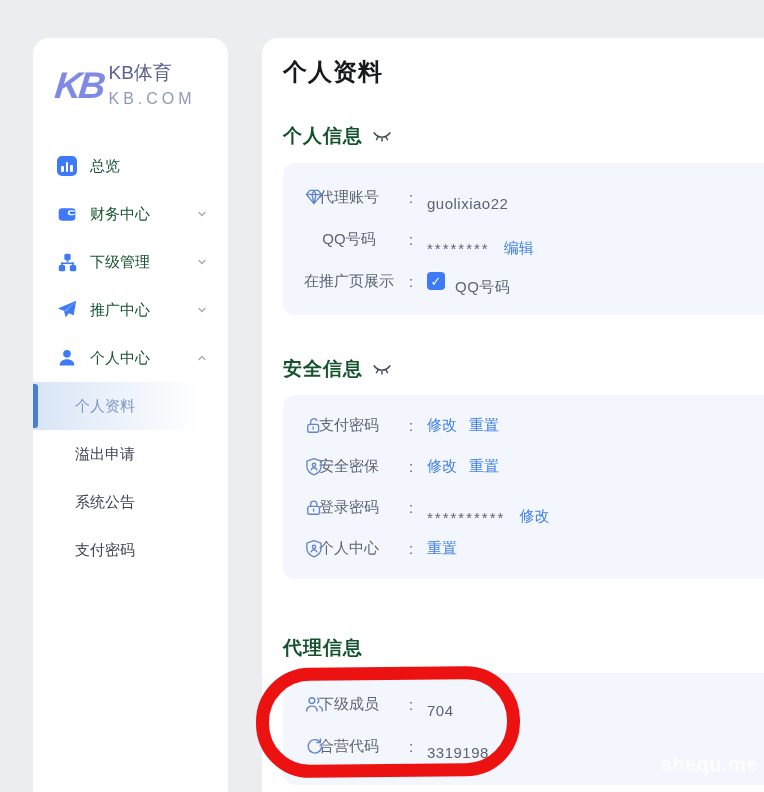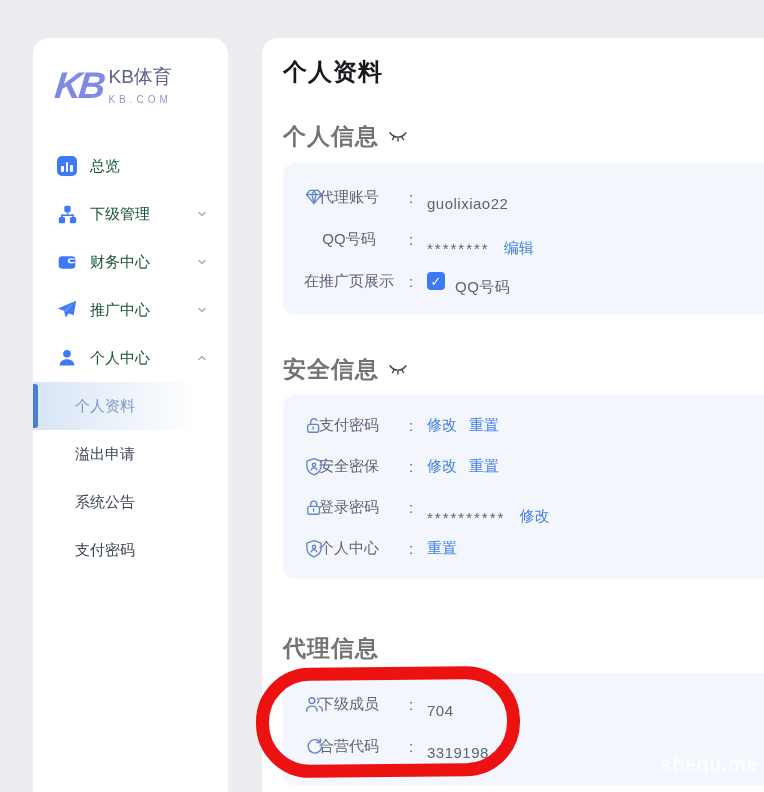--- a/index.html
+++ b/index.html
@@ -17,21 +17,21 @@
     background:#ffffff; border-radius:16px; overflow:hidden;
   }
   .logo { display:flex; align-items:center; padding:24px 0 0 22px; height:70px; }
   .logo-mark {
     font-size:37px; font-weight:900; font-style:italic;
     color:#7f8ae6; letter-spacing:-3px; line-height:1;
     transform:skewX(-6deg); margin-right:6px;
   }
   .logo-text { display:flex; flex-direction:column; }
   .logo-title { font-size:19px; color:#59618e; font-weight:500; line-height:22px; }
-  .logo-sub { font-size:10px; color:#9099ba; letter-spacing:4px; margin-top:6px; }
+  .logo-sub { font-size:16px; color:#9099ba; letter-spacing:4px; margin-top:6px; }
 
   .menu { margin-top:34px; }
   .menu-item {
     display:flex; align-items:center; height:48px; padding:0 20px 0 24px;
     cursor:pointer; position:relative;
   }
   .menu-item .mi-icon { width:20px; height:20px; margin-right:13px; flex:0 0 20px; display:flex; align-items:center; justify-content:center; }
   .menu-item .mi-label { font-size:15px; color:#14532d; flex:1; }
   .menu-item .chev { width:12px; height:12px; }
   .chart-box { width:20px; height:20px; background:#3e79f7; border-radius:5px; display:flex; align-items:flex-end; justify-content:center; gap:2px; padding:3px 3px 4px; }
@@ -54,21 +54,21 @@
   .main {
     position:absolute; left:262px; top:38px; width:540px; height:790px;
     background:#ffffff; border-radius:16px;
     padding:18px 0 0 21px;
   }
   .page-title { font-size:24px; font-weight:700; color:#17191d; line-height:32px; letter-spacing:1px; }
 
   .section-head { display:flex; align-items:center; gap:9px; margin-top:36px; }
   .section-head.mt-lg { margin-top:42px; }
   .section-head.mt-xl { margin-top:57px; }
-  .section-title { font-size:23px; font-weight:700; color:#737373; line-height:24px; letter-spacing:1px; }
+  .section-title { font-size:19px; font-weight:700; color:#14532d; line-height:24px; letter-spacing:1px; }
 
   .card {
     background:#f3f6fc; border-radius:12px; margin-top:15px;
     padding:13px 0; width:519px;
   }
   .card.sec { margin-top:14px; padding:10px 0; }
   .card.agent { margin-top:13px; padding:10px 0; height:112px; }
 
   .info-row { display:flex; align-items:center; height:42px; position:relative; padding-left:20px; }
   .card.sec .info-row { height:41px; }
@@ -119,44 +119,44 @@
             <i style="height:6px"></i>
             <i style="height:10px"></i>
             <i style="height:7px"></i>
           </span>
       </span>
       <span class="mi-label">总览</span>
     </div>
 
     <div class="menu-item">
       <span class="mi-icon">
+        <svg width="20" height="20" viewBox="0 0 24 24">
+          <rect x="2" y="5" width="20" height="15" rx="4" fill="#3e79f7"></rect>
+          <rect x="13" y="7.5" width="9" height="6" rx="3" fill="#fff"></rect>
+          <rect x="15" y="9" width="7" height="3" rx="1.5" fill="#3e79f7"></rect>
+        </svg>
+      </span>
+      <span class="mi-label">财务中心</span>
+      <svg class="chev" viewBox="0 0 24 24" fill="none" stroke="#aab0bc" stroke-width="3" stroke-linecap="round" stroke-linejoin="round">
+          <polyline points="6 9 12 15 18 9"></polyline>
+        </svg>
+    </div>
+
+    <div class="menu-item">
+      <span class="mi-icon">
         <svg width="19" height="19" viewBox="0 0 24 24" fill="#3e79f7">
           <rect x="8" y="1" width="8" height="8" rx="2"></rect>
           <rect x="1" y="15" width="8" height="8" rx="2"></rect>
           <rect x="15" y="15" width="8" height="8" rx="2"></rect>
           <path d="M11 9h2v3h-2z"></path>
             <path d="M4 12h16v2H4z"></path>
             <path d="M4 12h2v3H4zM18 12h2v3h-2z"></path>
         </svg>
       </span>
       <span class="mi-label">下级管理</span>
-      <svg class="chev" viewBox="0 0 24 24" fill="none" stroke="#aab0bc" stroke-width="3" stroke-linecap="round" stroke-linejoin="round">
-          <polyline points="6 9 12 15 18 9"></polyline>
-        </svg>
-    </div>
-
-    <div class="menu-item">
-      <span class="mi-icon">
-        <svg width="20" height="20" viewBox="0 0 24 24">
-          <rect x="2" y="5" width="20" height="15" rx="4" fill="#3e79f7"></rect>
-          <rect x="13" y="7.5" width="9" height="6" rx="3" fill="#fff"></rect>
-          <rect x="15" y="9" width="7" height="3" rx="1.5" fill="#3e79f7"></rect>
-        </svg>
-      </span>
-      <span class="mi-label">财务中心</span>
       <svg class="chev" viewBox="0 0 24 24" fill="none" stroke="#aab0bc" stroke-width="3" stroke-linecap="round" stroke-linejoin="round">
           <polyline points="6 9 12 15 18 9"></polyline>
         </svg>
     </div>
 
     <div class="menu-item">
       <span class="mi-icon">
         <svg width="20" height="20" viewBox="0 0 24 24" fill="#3e79f7">
           <path d="M23 1 L1 10.2 l7.3 2.6 L10.5 21 l3.6-5.2 5.9 2.4z"></path>
           <path d="M8.3 12.8 L23 1 10.5 14.6z" fill="#6f9cf9"></path>

